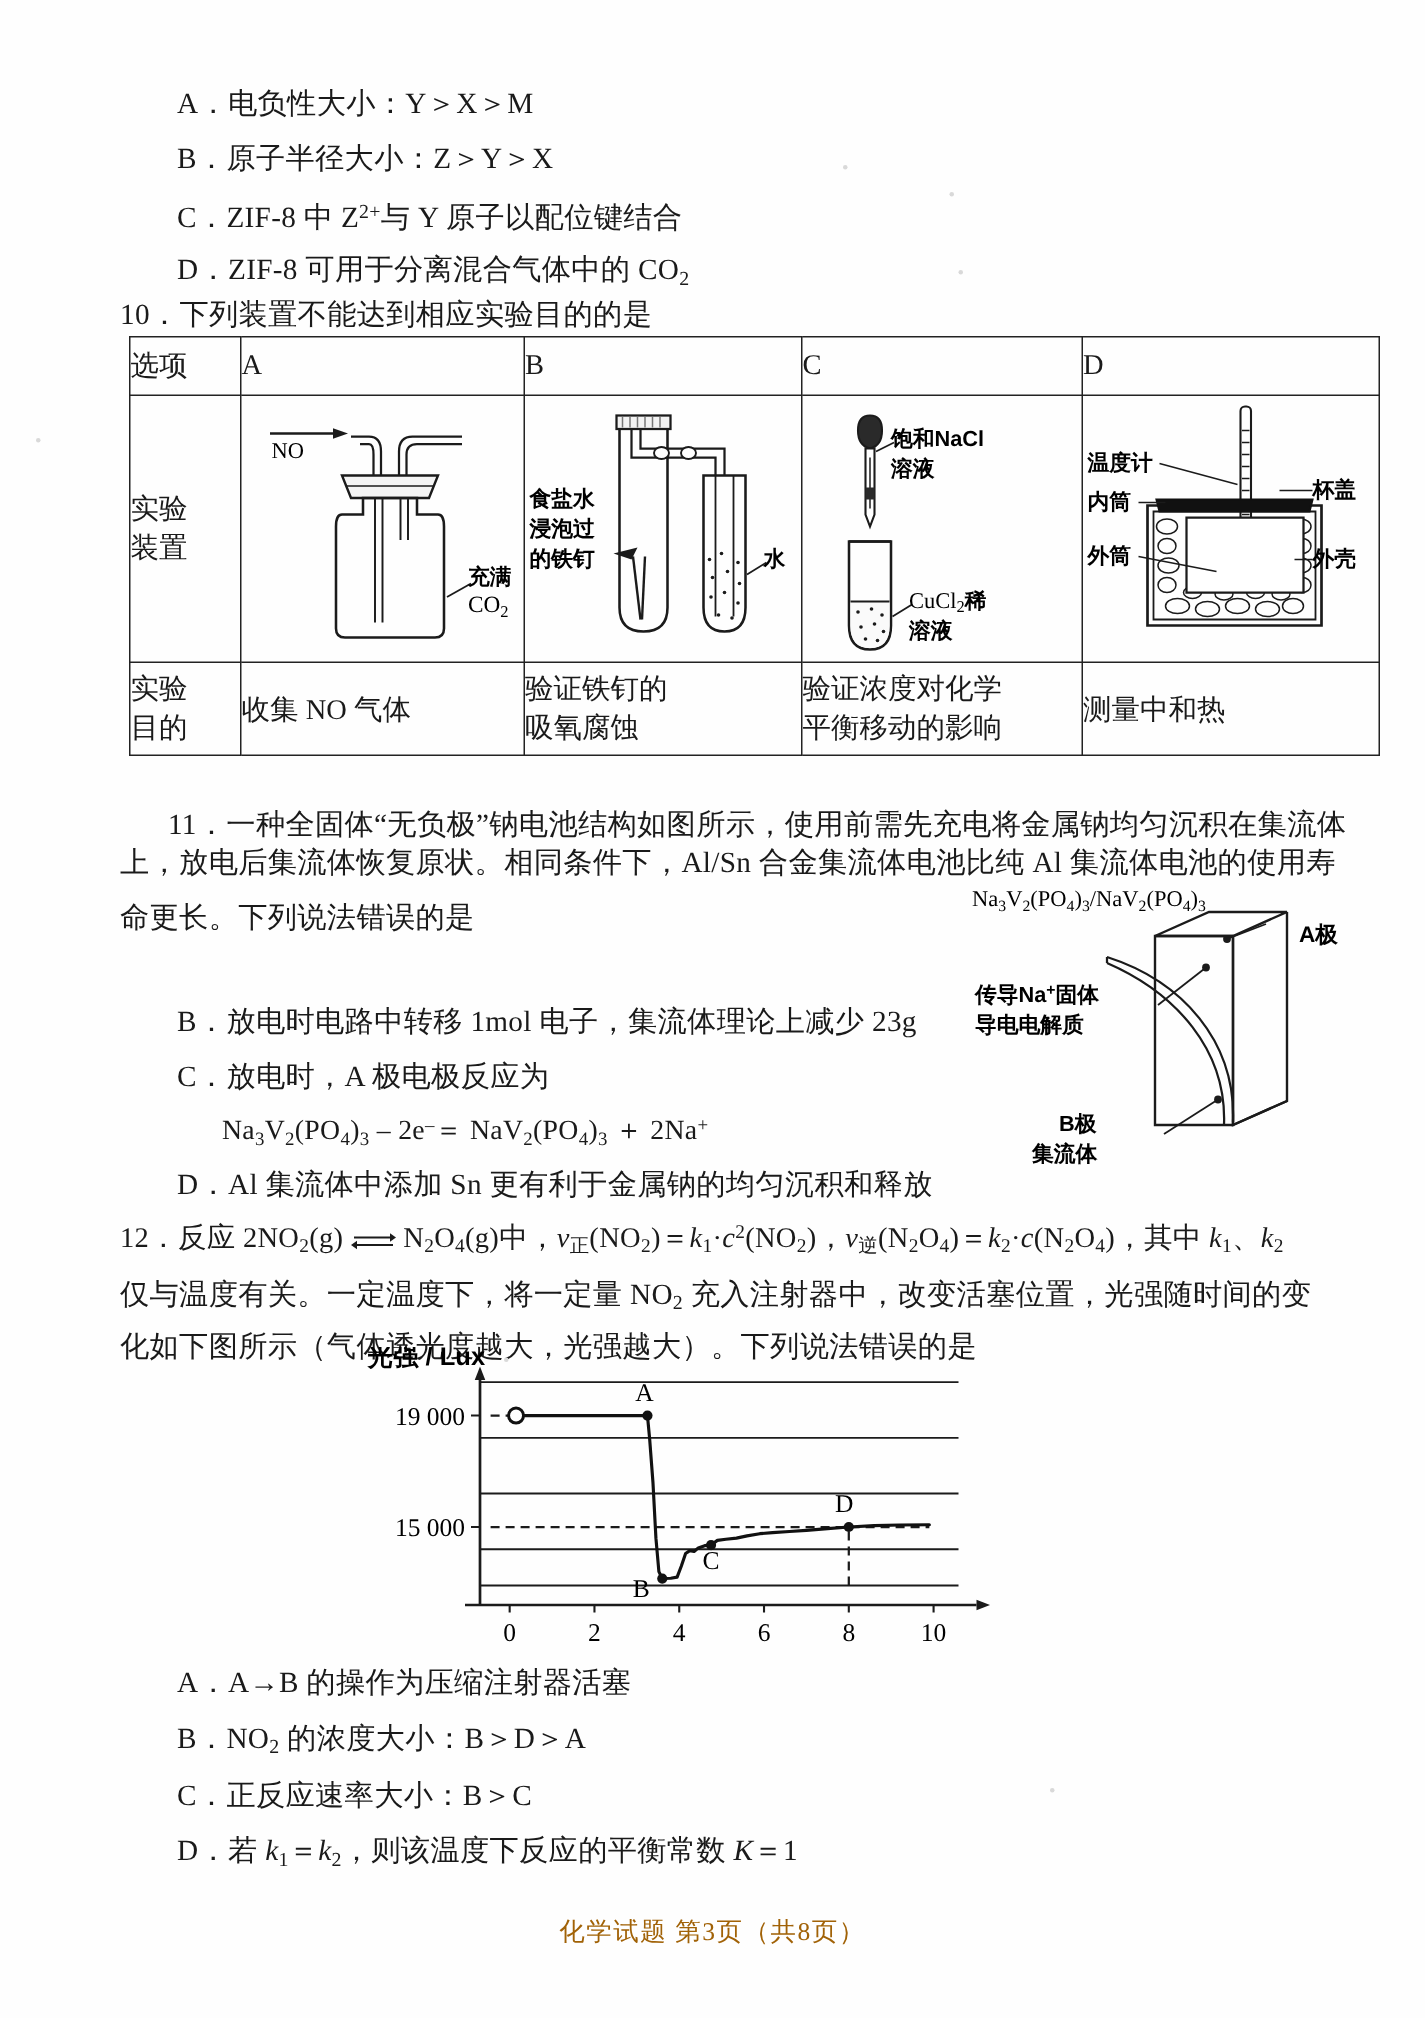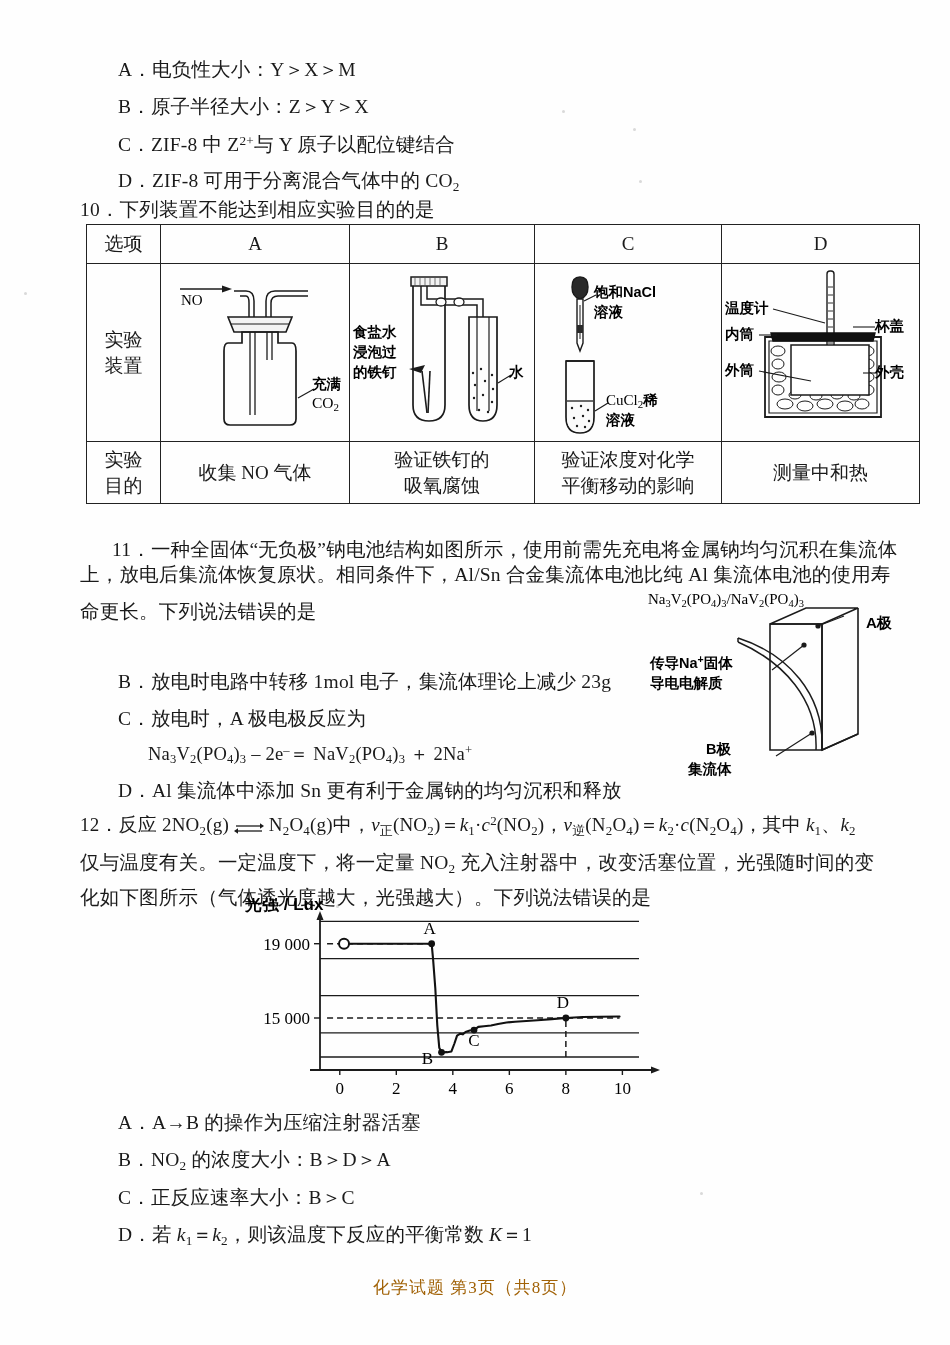--- a/index.html
+++ b/index.html
@@ -33,21 +33,20 @@
   
   .tbl{
     position:absolute;
     left:86px;top:224px;
     width:828px;
     border-collapse:collapse;
     table-layout:fixed;
   }
   .tbl td{
     border:1.4px solid #222;
-    text-align:center;
     vertical-align:middle;
     font-size:19px;
     padding:0;
   }
   .c0{width:73px;}
   .c1{width:188px;}
   .c2{width:184px;}
   .c3{width:186px;}
   .c4{width:197px;}
   .hdr{height:38px;font-size:19px;}

